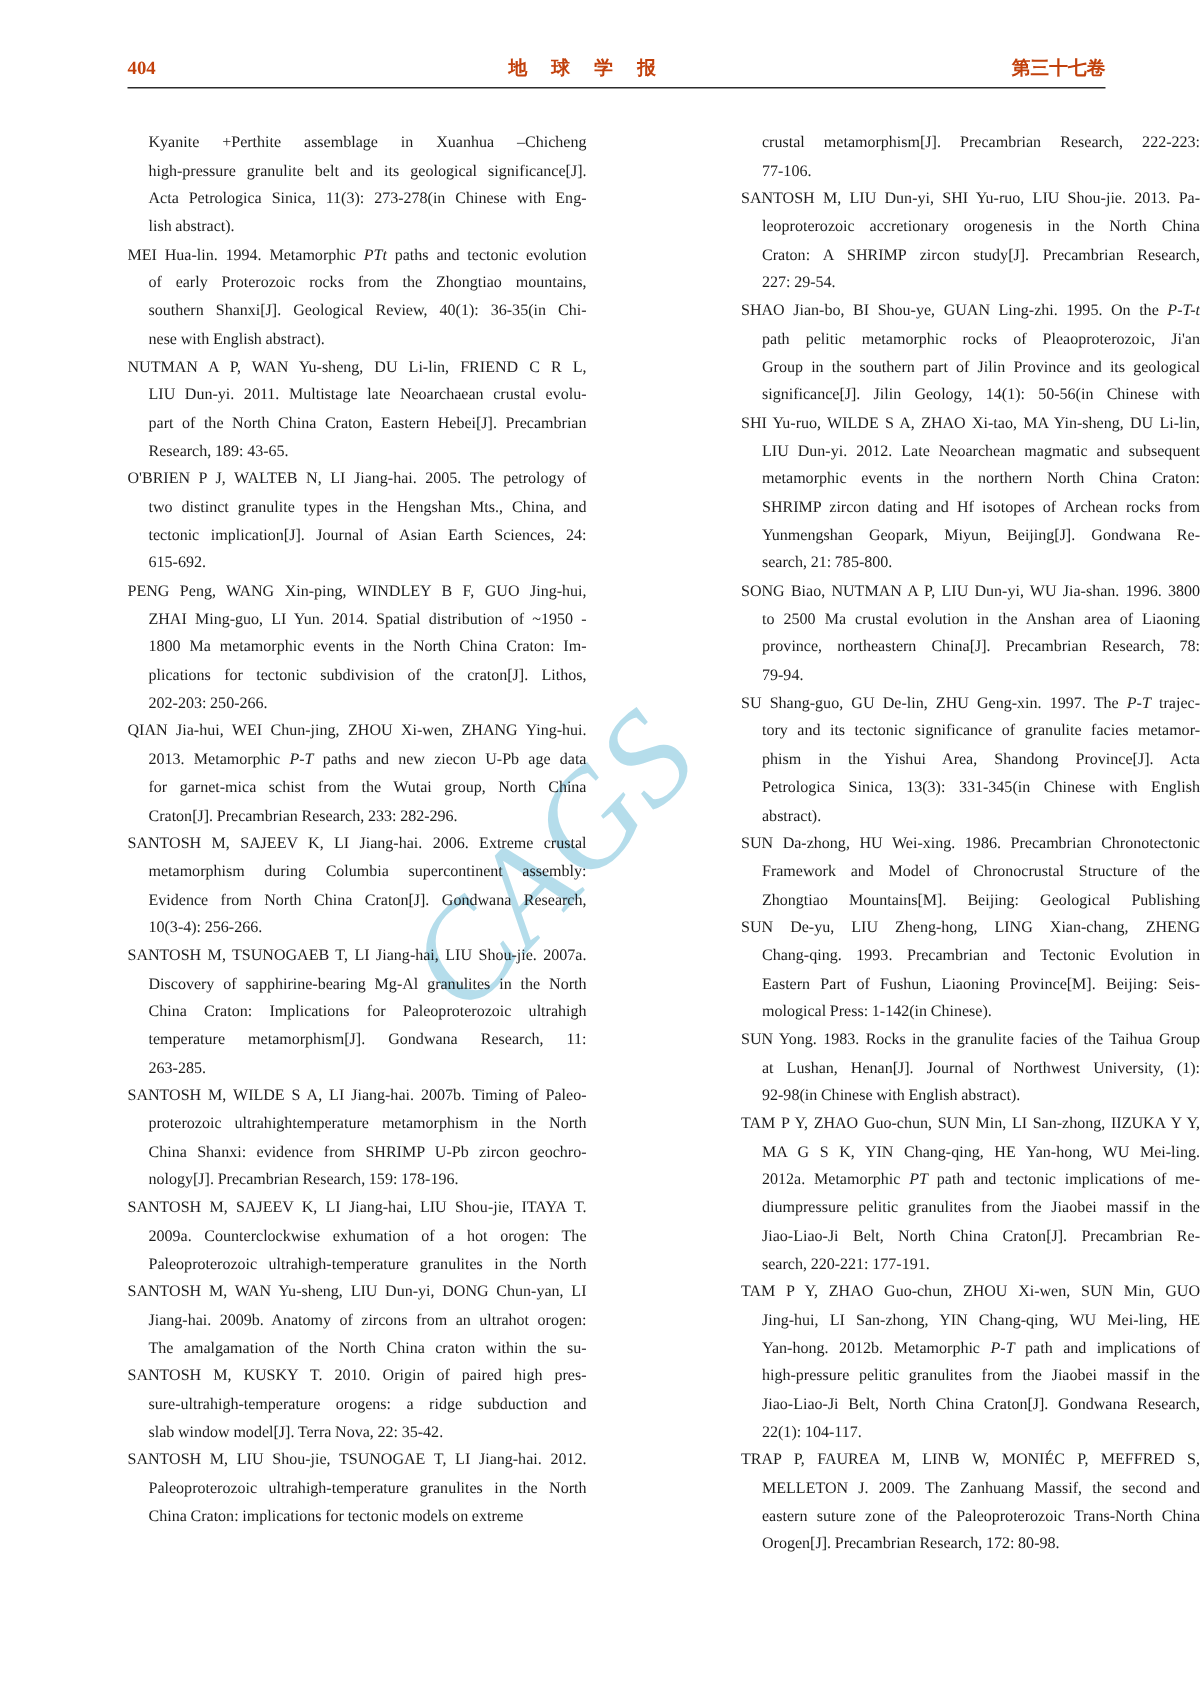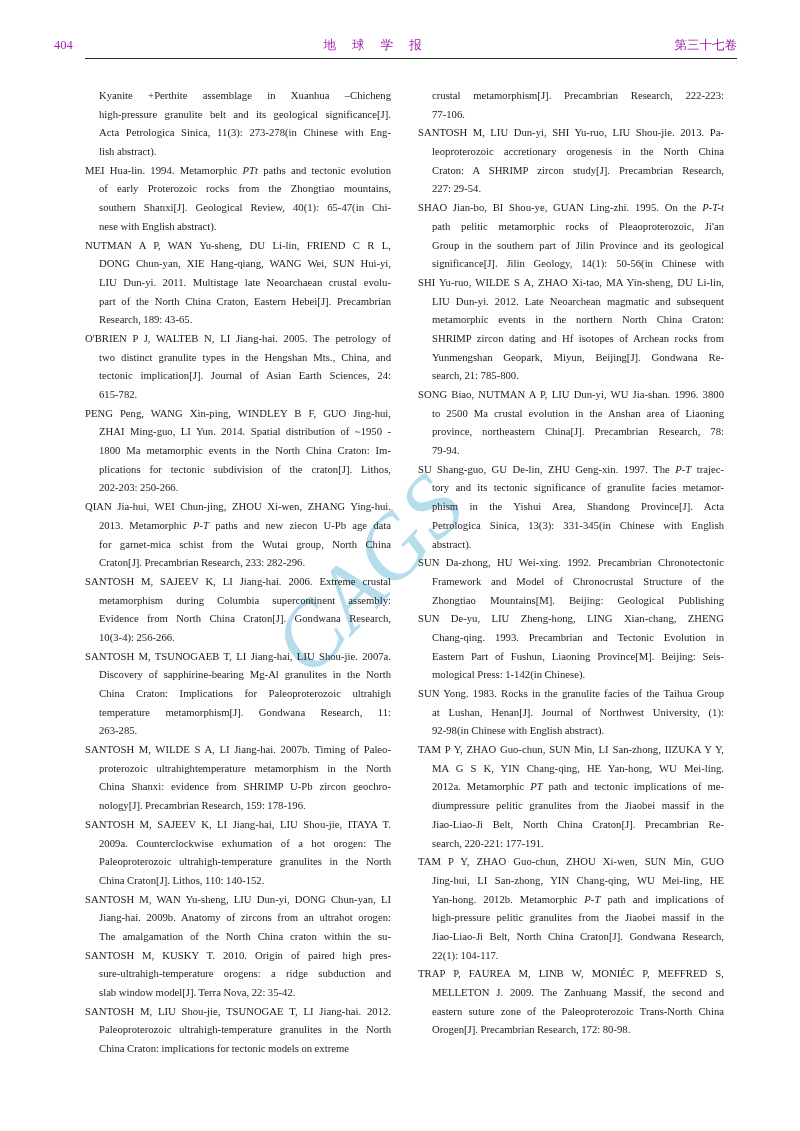--- a/index.html
+++ b/index.html
@@ -11,38 +11,40 @@
     font-family: "Liberation Serif", "DejaVu Serif", serif;
     overflow: hidden;
   }
   .page { position: relative; width: 800px; height: 1131px; z-index: 1; }
 
   
   .header {
     display: flex;
     justify-content: space-between;
     align-items: baseline;
-    margin: 37px 63px 0 54px;
+    margin: 37px 63px 0 85px;
     font-size: 12.5px;
-    color: #a21caf;
+    color: #c2410c;
+    font-weight: bold;
   }
   .header .journal-title { letter-spacing: 2px; word-spacing: 9px; }
   .header-rule {
     margin: 4px 63px 0 85px;
     border-top: 1.2px solid #2b2b2b;
     height: 0;
   }
 
   
   .columns {
     display: flex;
     margin: 27px 0 0 85px;
     gap: 27px;
     position: relative;
     z-index: 2;
+    justify-content: space-between;
   }
   .col { width: 306px; }
   .ref { margin: 0; }
   .ref-line {
     font-size: 10.7px;
     line-height: 18.7px;
     height: 18.7px;
     white-space: nowrap;
     color: #1c1c1c;
     word-spacing: -0.2px;
@@ -92,35 +94,34 @@
     <div class="col" id="left-col">
         <div class="ref">
           <div class="ref-line just indent">Kyanite +Perthite assemblage in Xuanhua –Chicheng</div>
           <div class="ref-line just indent">high-pressure granulite belt and its geological significance[J].</div>
           <div class="ref-line just indent">Acta Petrologica Sinica, 11(3): 273-278(in Chinese with Eng-</div>
           <div class="ref-line indent">lish abstract).</div>
         </div>
         <div class="ref">
           <div class="ref-line just">MEI Hua-lin. 1994. Metamorphic <i>PTt</i> paths and tectonic evolution</div>
           <div class="ref-line just indent">of early Proterozoic rocks from the Zhongtiao mountains,</div>
-          <div class="ref-line just indent">southern Shanxi[J]. Geological Review, 40(1): 65-47(in Chi-</div>
+          <div class="ref-line just indent">southern Shanxi[J]. Geological Review, 40(1): 36-35(in Chi-</div>
           <div class="ref-line indent">nese with English abstract).</div>
         </div>
         <div class="ref">
           <div class="ref-line just">NUTMAN A P, WAN Yu-sheng, DU Li-lin, FRIEND C R L,</div>
-          <div class="ref-line just indent">DONG Chun-yan, XIE Hang-qiang, WANG Wei, SUN Hui-yi,</div>
           <div class="ref-line just indent">LIU Dun-yi. 2011. Multistage late Neoarchaean crustal evolu-</div>
           <div class="ref-line just indent">part of the North China Craton, Eastern Hebei[J]. Precambrian</div>
           <div class="ref-line indent">Research, 189: 43-65.</div>
         </div>
         <div class="ref">
           <div class="ref-line just">O'BRIEN P J, WALTEB N, LI Jiang-hai. 2005. The petrology of</div>
           <div class="ref-line just indent">two distinct granulite types in the Hengshan Mts., China, and</div>
           <div class="ref-line just indent">tectonic implication[J]. Journal of Asian Earth Sciences, 24:</div>
-          <div class="ref-line indent">615-782.</div>
+          <div class="ref-line indent">615-692.</div>
         </div>
         <div class="ref">
           <div class="ref-line just">PENG Peng, WANG Xin-ping, WINDLEY B F, GUO Jing-hui,</div>
           <div class="ref-line just indent">ZHAI Ming-guo, LI Yun. 2014. Spatial distribution of ~1950 -</div>
           <div class="ref-line just indent">1800 Ma metamorphic events in the North China Craton: Im-</div>
           <div class="ref-line just indent">plications for tectonic subdivision of the craton[J]. Lithos,</div>
           <div class="ref-line indent">202-203: 250-266.</div>
         </div>
         <div class="ref">
           <div class="ref-line just">QIAN Jia-hui, WEI Chun-jing, ZHOU Xi-wen, ZHANG Ying-hui.</div>
@@ -144,21 +145,20 @@
         <div class="ref">
           <div class="ref-line just">SANTOSH M, WILDE S A, LI Jiang-hai. 2007b. Timing of Paleo-</div>
           <div class="ref-line just indent">proterozoic ultrahightemperature metamorphism in the North</div>
           <div class="ref-line just indent">China Shanxi: evidence from SHRIMP U-Pb zircon geochro-</div>
           <div class="ref-line indent">nology[J]. Precambrian Research, 159: 178-196.</div>
         </div>
         <div class="ref">
           <div class="ref-line just">SANTOSH M, SAJEEV K, LI Jiang-hai, LIU Shou-jie, ITAYA T.</div>
           <div class="ref-line just indent">2009a. Counterclockwise exhumation of a hot orogen: The</div>
           <div class="ref-line just indent">Paleoproterozoic ultrahigh-temperature granulites in the North</div>
-          <div class="ref-line indent">China Craton[J]. Lithos, 110: 140-152.</div>
         </div>
         <div class="ref">
           <div class="ref-line just">SANTOSH M, WAN Yu-sheng, LIU Dun-yi, DONG Chun-yan, LI</div>
           <div class="ref-line just indent">Jiang-hai. 2009b. Anatomy of zircons from an ultrahot orogen:</div>
           <div class="ref-line just indent">The amalgamation of the North China craton within the su-</div>
         </div>
         <div class="ref">
           <div class="ref-line just">SANTOSH M, KUSKY T. 2010. Origin of paired high pres-</div>
           <div class="ref-line just indent">sure-ultrahigh-temperature orogens: a ridge subduction and</div>
           <div class="ref-line indent">slab window model[J]. Terra Nova, 22: 35-42.</div>
@@ -201,21 +201,21 @@
           <div class="ref-line indent">79-94.</div>
         </div>
         <div class="ref">
           <div class="ref-line just">SU Shang-guo, GU De-lin, ZHU Geng-xin. 1997. The <i>P-T</i> trajec-</div>
           <div class="ref-line just indent">tory and its tectonic significance of granulite facies metamor-</div>
           <div class="ref-line just indent">phism in the Yishui Area, Shandong Province[J]. Acta</div>
           <div class="ref-line just indent">Petrologica Sinica, 13(3): 331-345(in Chinese with English</div>
           <div class="ref-line indent">abstract).</div>
         </div>
         <div class="ref">
-          <div class="ref-line just">SUN Da-zhong, HU Wei-xing. 1992. Precambrian Chronotectonic</div>
+          <div class="ref-line just">SUN Da-zhong, HU Wei-xing. 1986. Precambrian Chronotectonic</div>
           <div class="ref-line just indent">Framework and Model of Chronocrustal Structure of the</div>
           <div class="ref-line just indent">Zhongtiao Mountains[M]. Beijing: Geological Publishing</div>
         </div>
         <div class="ref">
           <div class="ref-line just">SUN De-yu, LIU Zheng-hong, LING Xian-chang, ZHENG</div>
           <div class="ref-line just indent">Chang-qing. 1993. Precambrian and Tectonic Evolution in</div>
           <div class="ref-line just indent">Eastern Part of Fushun, Liaoning Province[M]. Beijing: Seis-</div>
           <div class="ref-line indent">mological Press: 1-142(in Chinese).</div>
         </div>
         <div class="ref">

